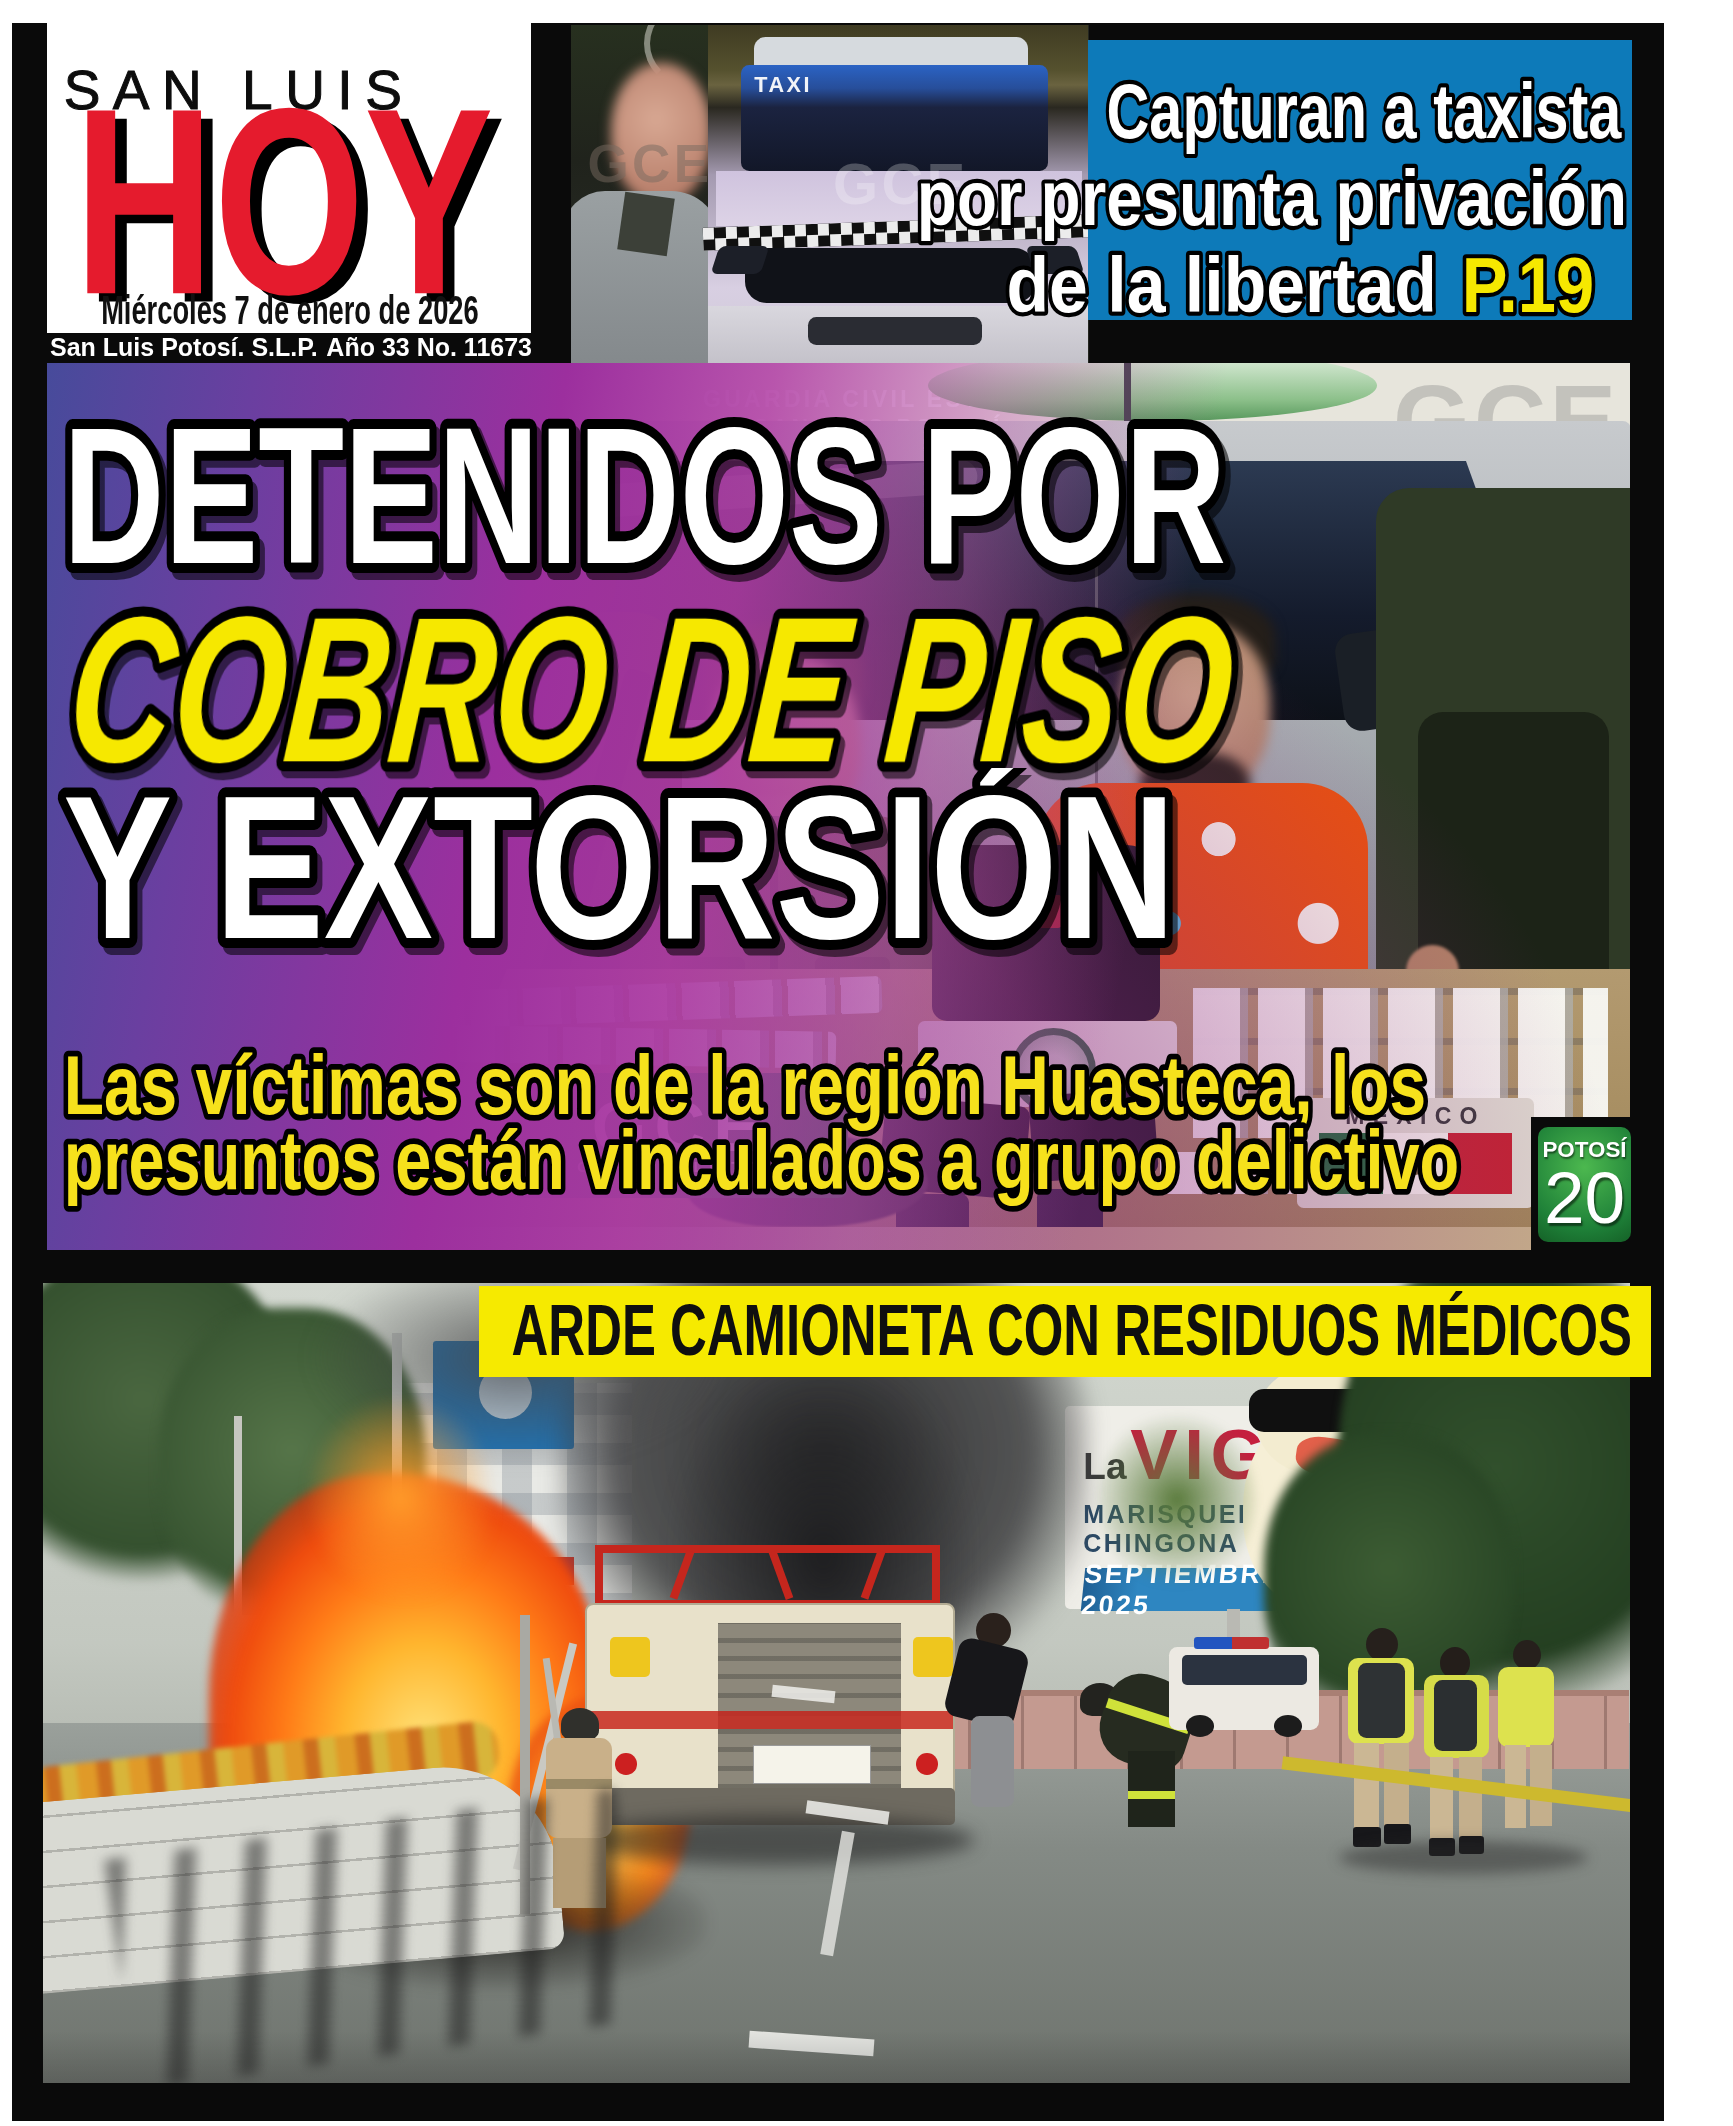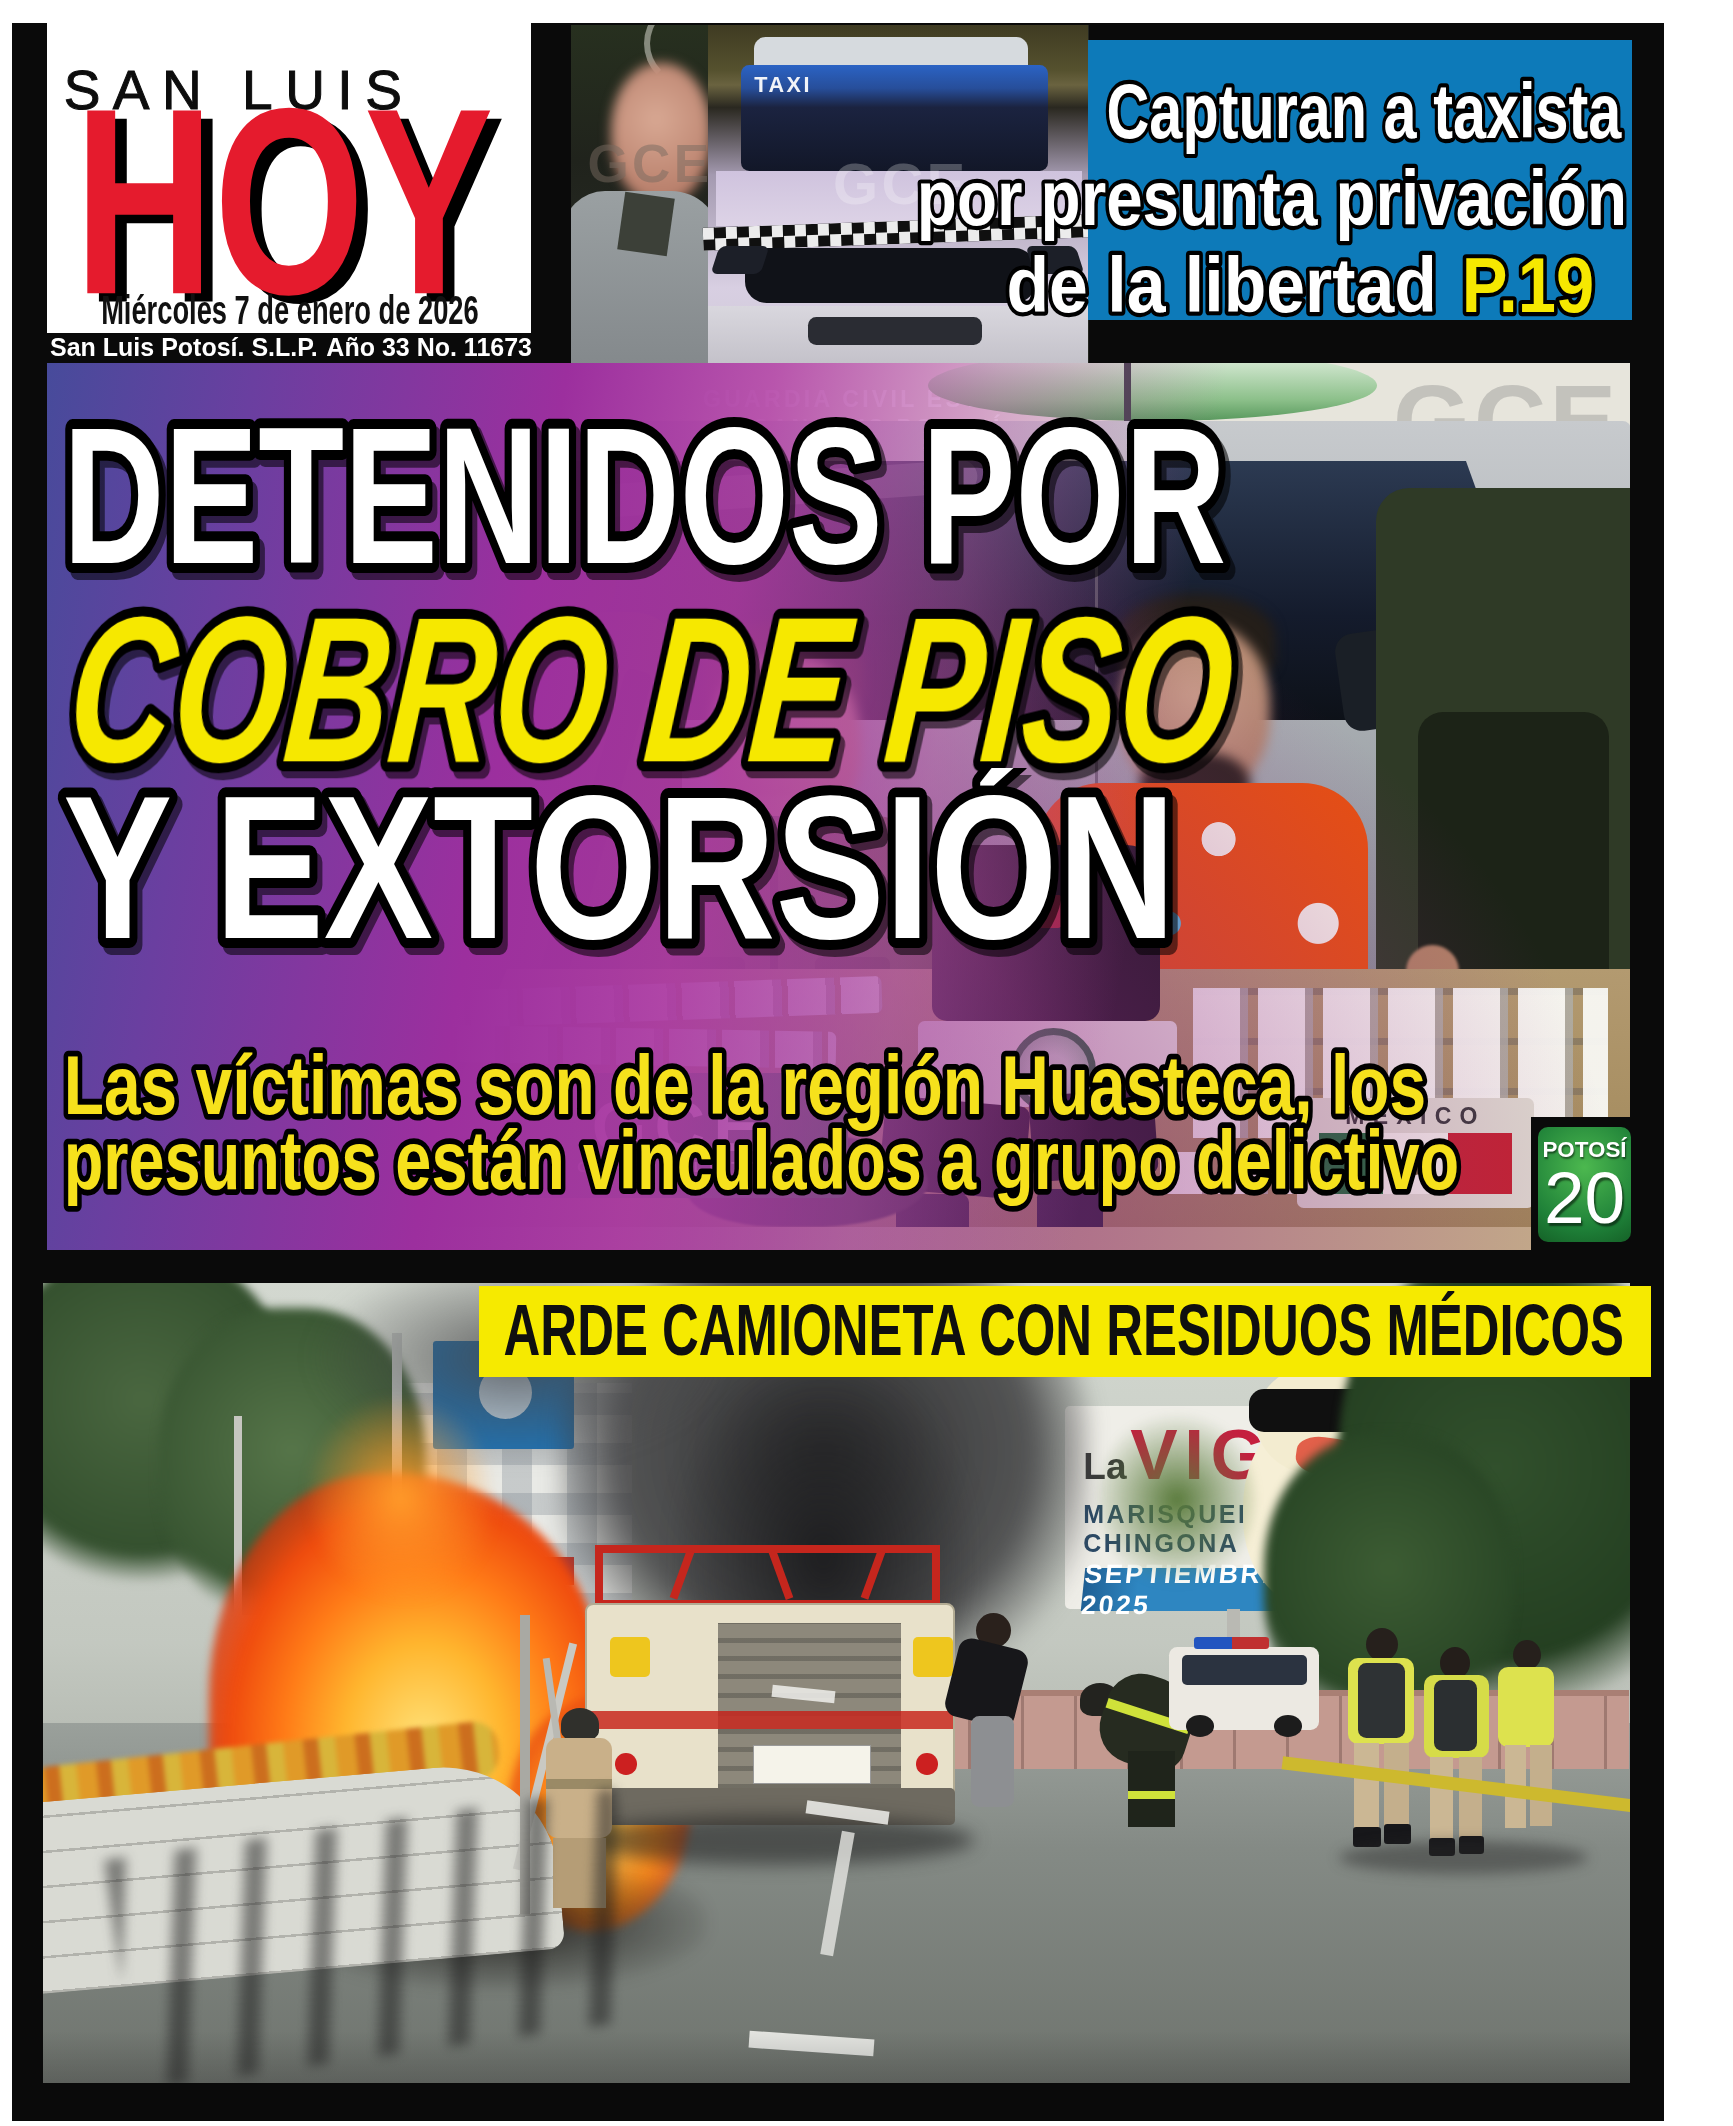--- a/index.html
+++ b/index.html
@@ -323,21 +323,21 @@
     <div class="abs" style="left:729px;top:405px;width:63px;height:11.6px;background:rgba(240,240,236,.85);transform:rotate(6deg);"></div>
     <div class="abs" style="left:763px;top:523px;width:83px;height:13.3px;background:rgba(240,240,236,.85);transform:rotate(8deg);"></div>
     <div class="abs" style="left:788px;top:548px;width:13.3px;height:125px;background:rgba(230,230,226,.8);transform:rotate(10deg);"></div>
     <div class="abs" style="left:706px;top:752px;width:125px;height:16.6px;background:rgba(240,240,236,.9);transform:rotate(4deg);"></div>
     <div class="abs" style="left:75px;top:540px;width:515px;height:233px;filter:blur(5.8px);transform:rotate(-8deg);
          background:repeating-linear-gradient(100deg,rgba(30,30,30,.5) 0 21.6px,rgba(0,0,0,0) 21.6px 70px);"></div>
     <div class="abs" style="left:1238px;top:495px;width:357px;height:13.3px;background:#cdb92e;transform:rotate(7deg);"></div>
     <div class="abs" style="left:0;top:748px;width:1587px;height:52px;background:linear-gradient(180deg,rgba(40,40,40,0),rgba(40,40,40,.25));"></div>
   </div>
 
-  <div class="abs" style="left:479px;top:1286px;width:1172px;height:91px;background:#f6ea00;display:flex;align-items:center;justify-content:center;">
+  <div class="abs" style="left:479px;top:1286px;width:1172px;height:91px;background:#f6ea00;display:flex;align-items:center;justify-content:flex-end;">
     <svg width="1155" height="83" xmlns="http://www.w3.org/2000/svg" viewBox="0 0 1390 100">
       <text x="18" y="78" font-size="88" fill="#0f0f0f" textLength="1350" lengthAdjust="spacingAndGlyphs">ARDE CAMIONETA CON RESIDUOS MÉDICOS</text>
     </svg>
   </div>
 
 
 </div>
 
 
 </body></html>

